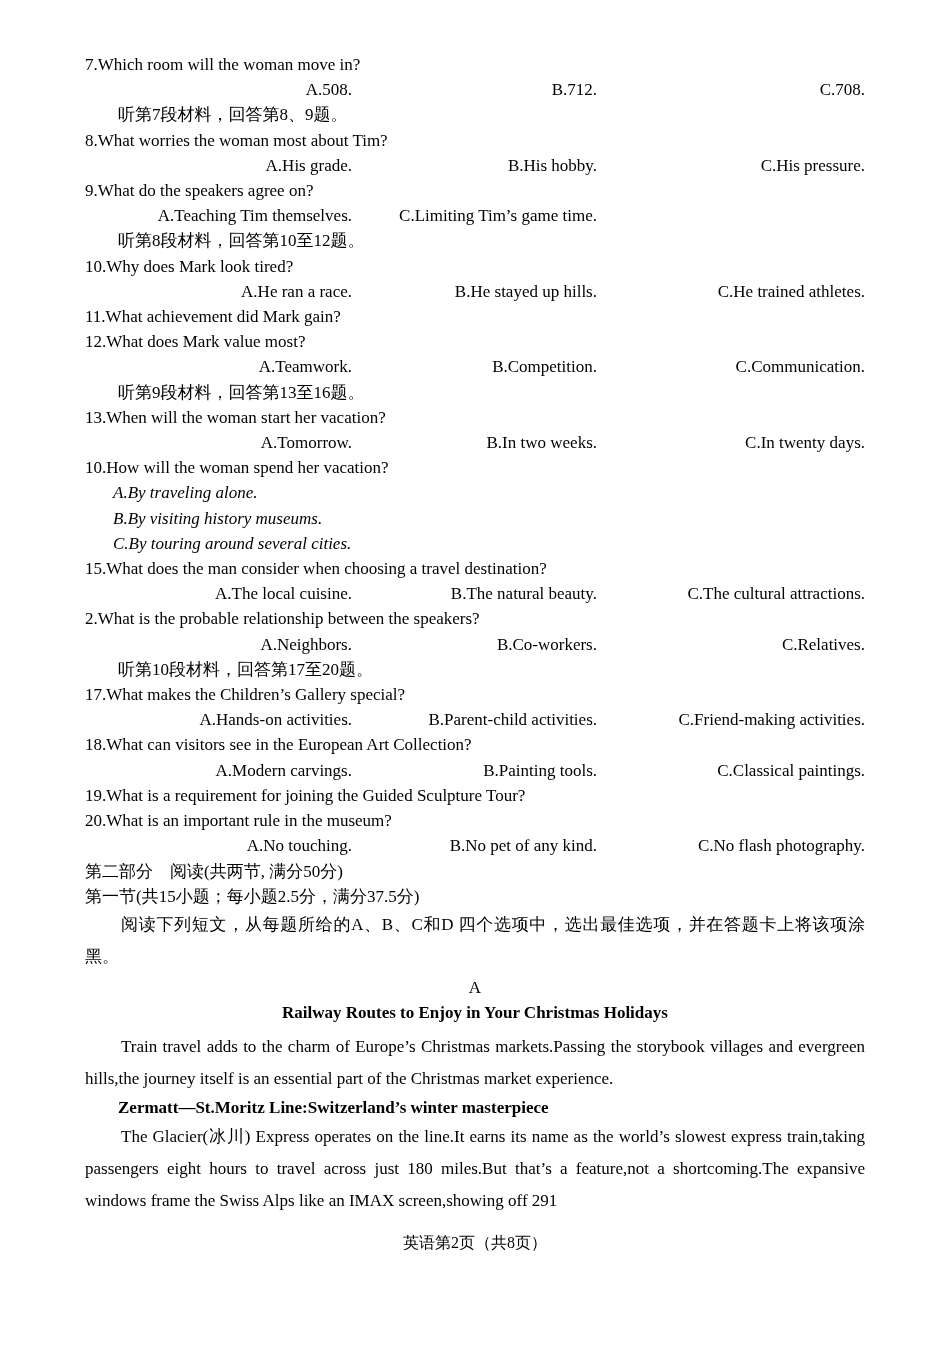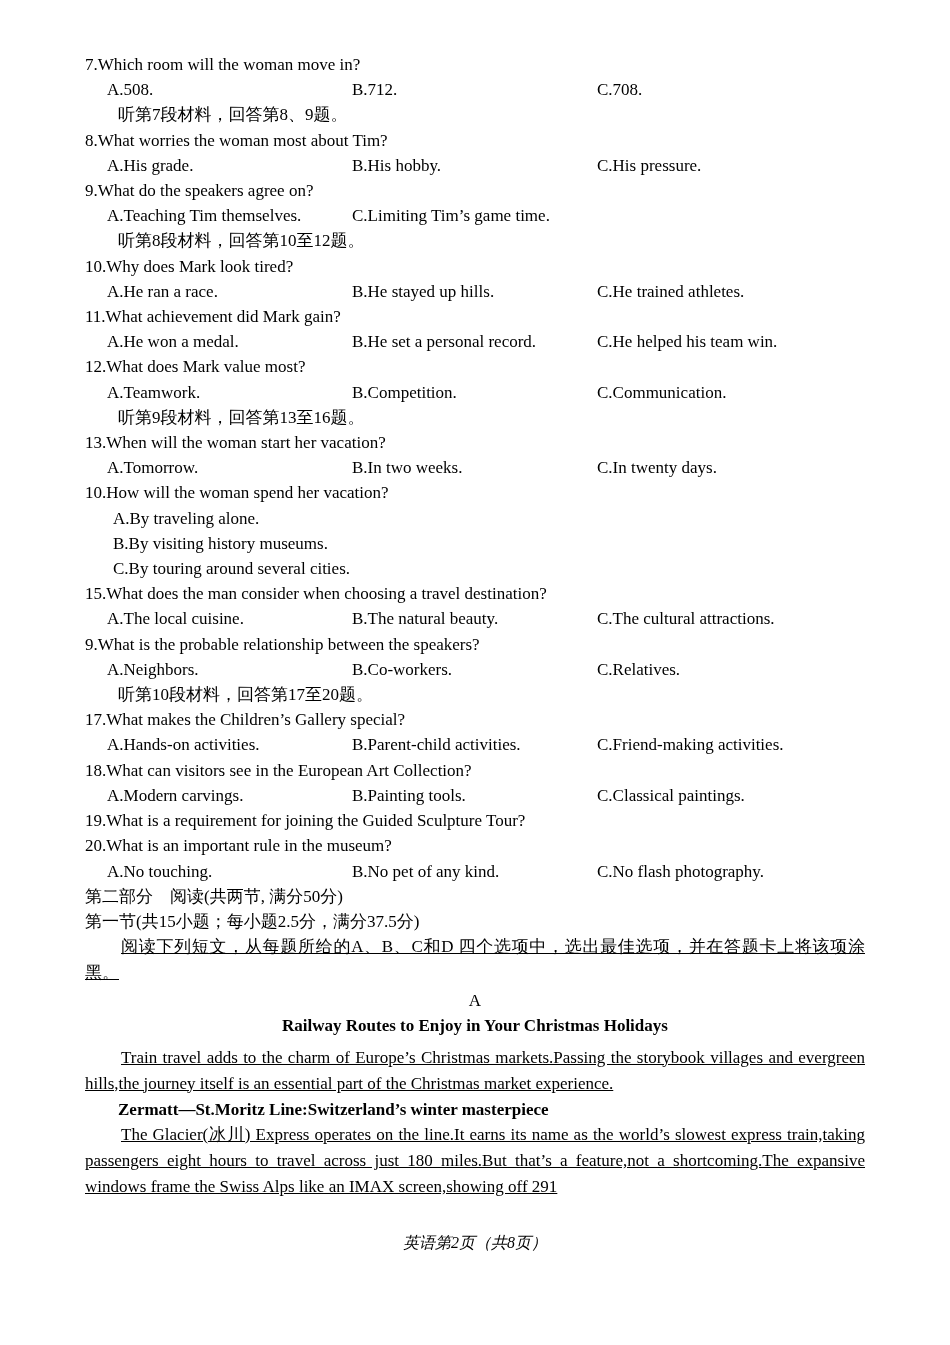--- a/index.html
+++ b/index.html
@@ -17,30 +17,29 @@
     padding: 52px 85px 0 85px;
     font-size: 17px;
   }
   .q-line { line-height: 25.2px; }
   .opt-row {
     display: grid;
     grid-template-columns: 245px 245px auto;
     padding-left: 22px;
     line-height: 25.2px;
   }
-  .opt { white-space: nowrap; }
-  .opt-stacked { padding-left: 28px; line-height: 25.2px; }
+  .opt { white-space: nowrap; text-align: right; }
+  .opt-stacked { padding-left: 28px; line-height: 25.2px; font-style: italic; }
   .note-line { padding-left: 33px; line-height: 25.2px; }
   .part-heading { font-weight: normal; line-height: 25.2px; }
   .plain-line { line-height: 25.2px; }
   .para {
-    line-height: 26px;
+    line-height: 32px;
     text-align: justify;
     text-indent: 36px;
-    text-decoration: underline;
   }
   .passage-label {
     text-align: center;
     line-height: 25.2px;
     margin-top: 2px;
   }
   .passage-title {
     text-align: center;
     font-weight: bold;
     line-height: 25.2px;
@@ -52,21 +51,20 @@
     line-height: 25.2px;
   }
   .footer {
     position: absolute;
     top: 1230px;
     left: 0;
     width: 950px;
     text-align: center;
     font-size: 16px;
     line-height: 25px;
-    font-style: italic;
   }
 </style>
 </head>
 <body>
 
 <div class="page">
 
   <div id="listening-items">
       <div class="q-line">7.Which room will the woman move in?</div>
       <div class="opt-row">
@@ -87,25 +85,20 @@
         <span class="opt">C.Limiting Tim’s game time.</span>
       </div>
       <div class="note-line">听第8段材料，回答第10至12题。</div>
       <div class="q-line">10.Why does Mark look tired?</div>
       <div class="opt-row">
         <span class="opt">A.He ran a race.</span>
         <span class="opt">B.He stayed up hills.</span>
         <span class="opt">C.He trained athletes.</span>
       </div>
       <div class="q-line">11.What achievement did Mark gain?</div>
-      <div class="opt-row">
-        <span class="opt">A.He won a medal.</span>
-        <span class="opt">B.He set a personal record.</span>
-        <span class="opt">C.He helped his team win.</span>
-      </div>
       <div class="q-line">12.What does Mark value most?</div>
       <div class="opt-row">
         <span class="opt">A.Teamwork.</span>
         <span class="opt">B.Competition.</span>
         <span class="opt">C.Communication.</span>
       </div>
       <div class="note-line">听第9段材料，回答第13至16题。</div>
       <div class="q-line">13.When will the woman start her vacation?</div>
       <div class="opt-row">
         <span class="opt">A.Tomorrow.</span>
@@ -115,21 +108,21 @@
       <div class="q-line">10.How will the woman spend her vacation?</div>
       <div class="opt-stacked">A.By traveling alone.</div>
       <div class="opt-stacked">B.By visiting history museums.</div>
       <div class="opt-stacked">C.By touring around several cities.</div>
       <div class="q-line">15.What does the man consider when choosing a travel destination?</div>
       <div class="opt-row">
         <span class="opt">A.The local cuisine.</span>
         <span class="opt">B.The natural beauty.</span>
         <span class="opt">C.The cultural attractions.</span>
       </div>
-      <div class="q-line">9.What is the probable relationship between the speakers?</div>
+      <div class="q-line">2.What is the probable relationship between the speakers?</div>
       <div class="opt-row">
         <span class="opt">A.Neighbors.</span>
         <span class="opt">B.Co-workers.</span>
         <span class="opt">C.Relatives.</span>
       </div>
       <div class="note-line">听第10段材料，回答第17至20题。</div>
       <div class="q-line">17.What makes the Children’s Gallery special?</div>
       <div class="opt-row">
         <span class="opt">A.Hands-on activities.</span>
         <span class="opt">B.Parent-child activities.</span>

